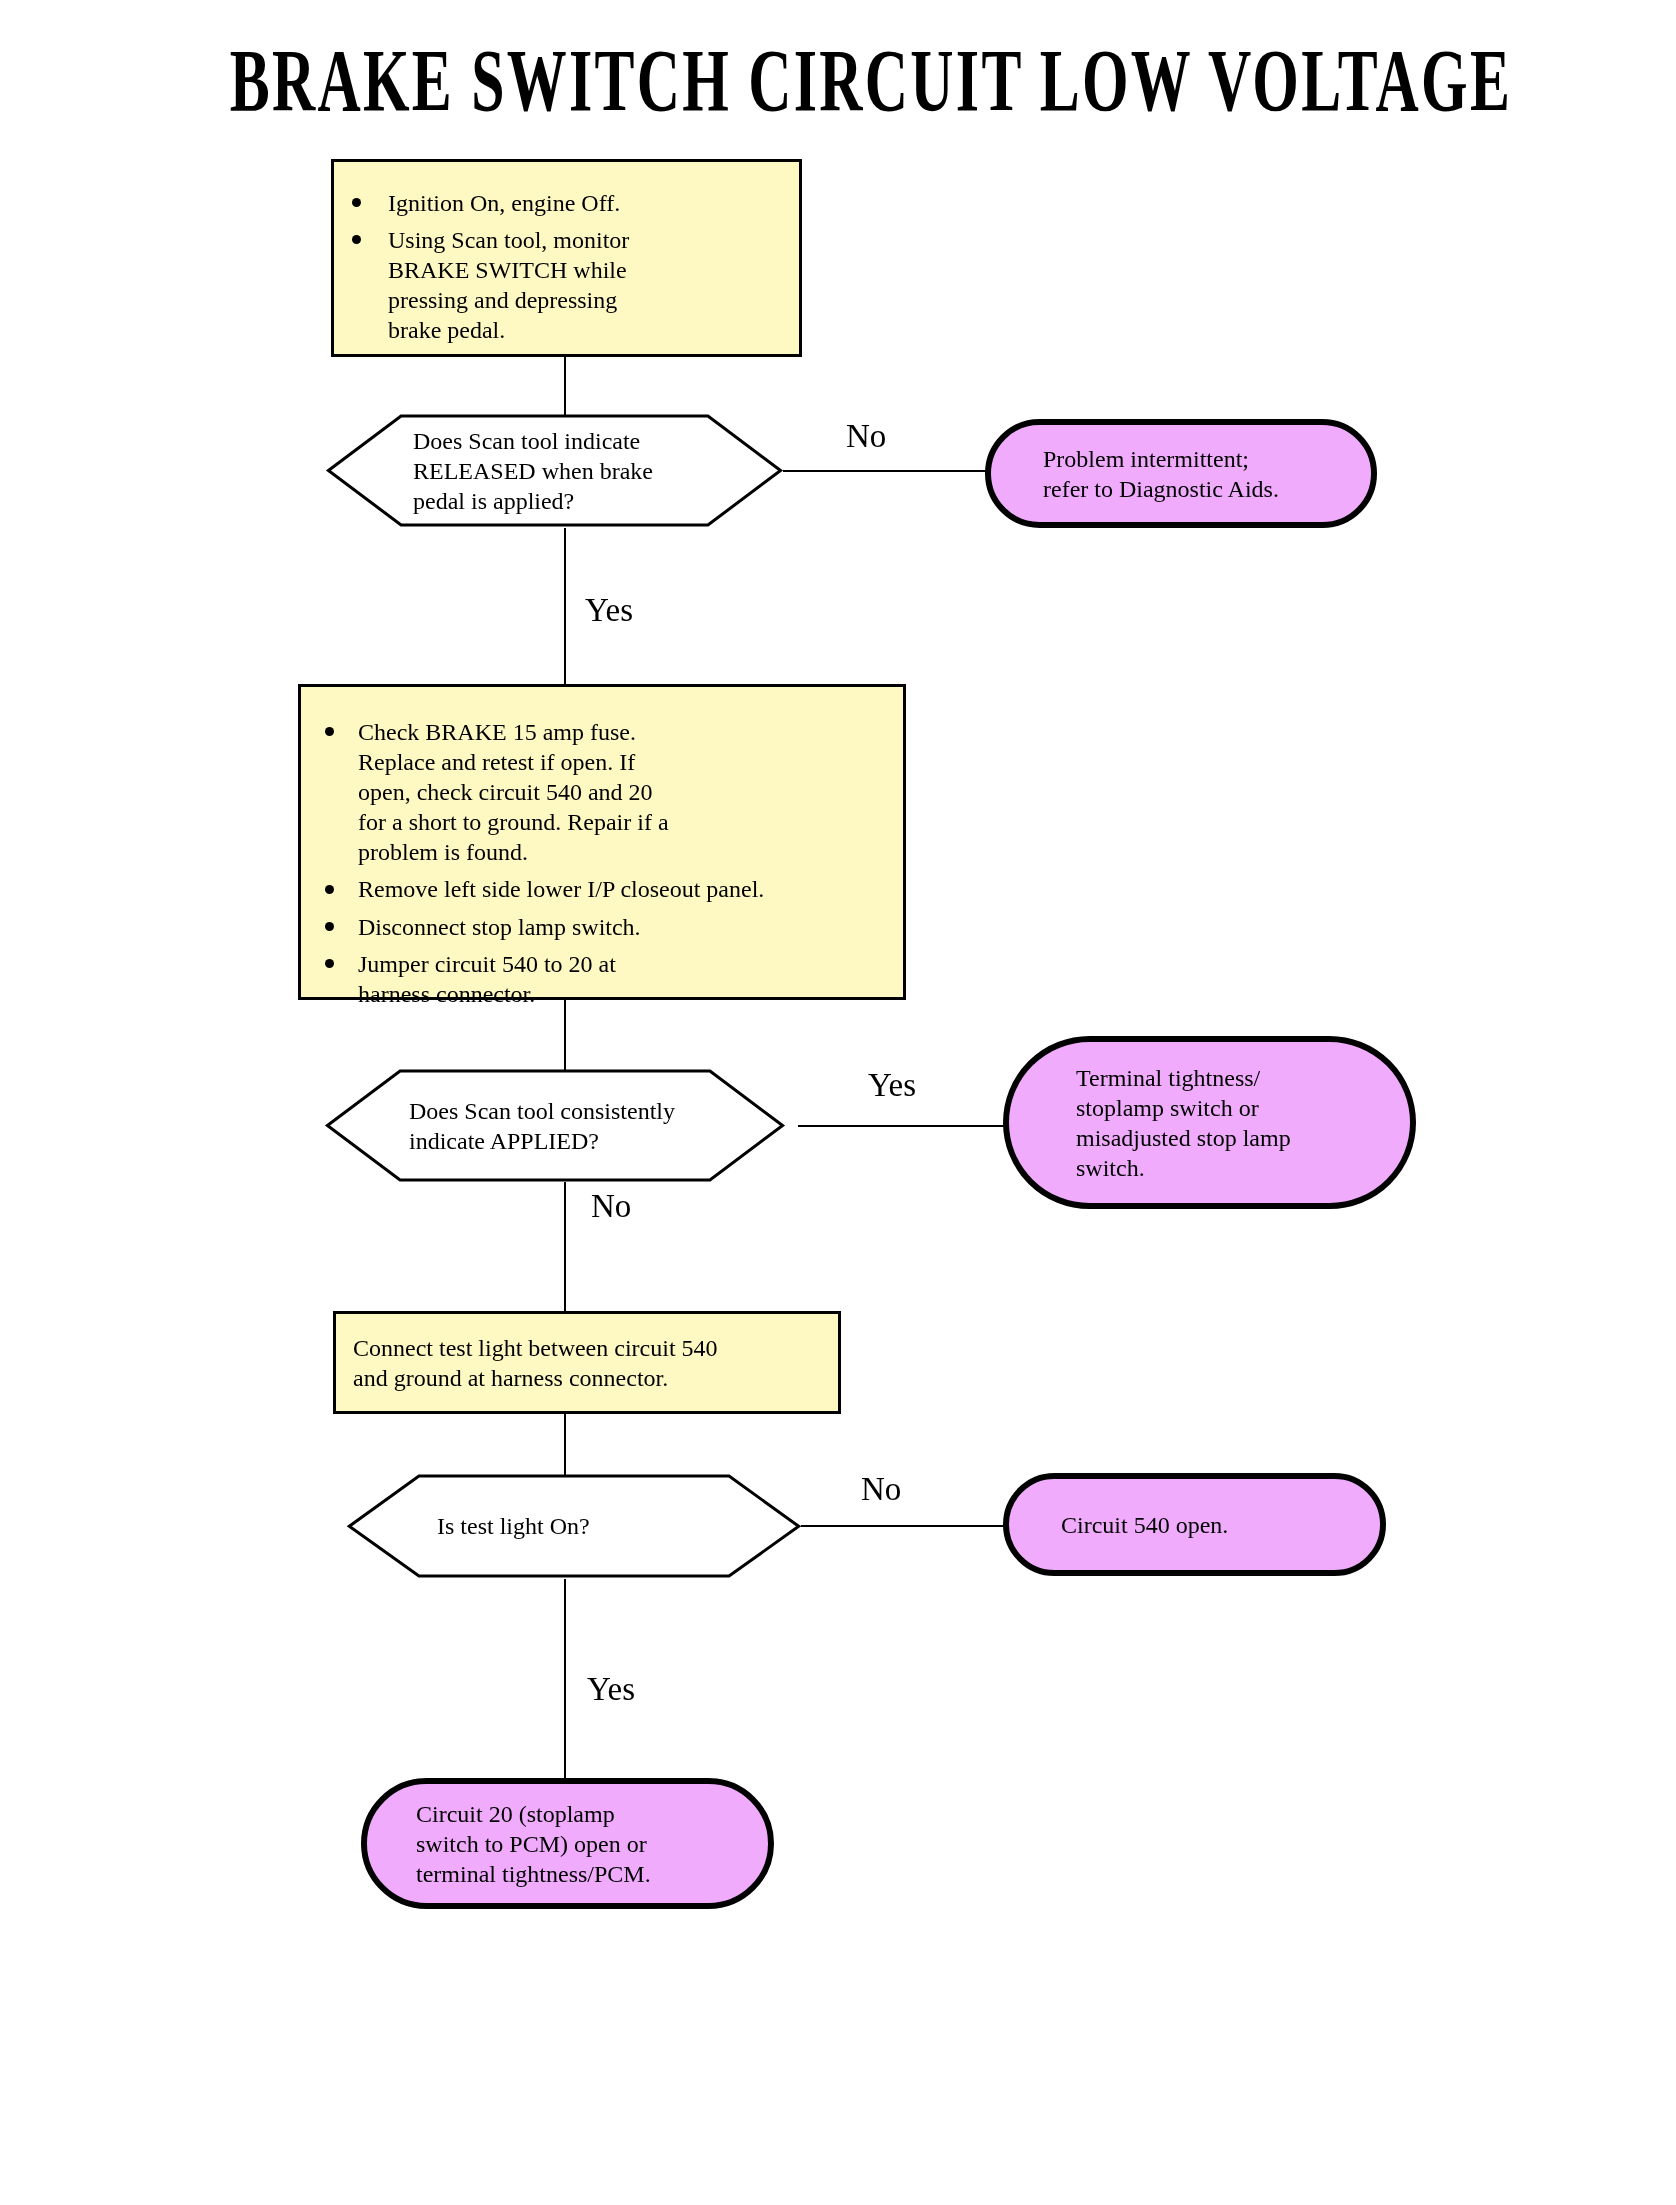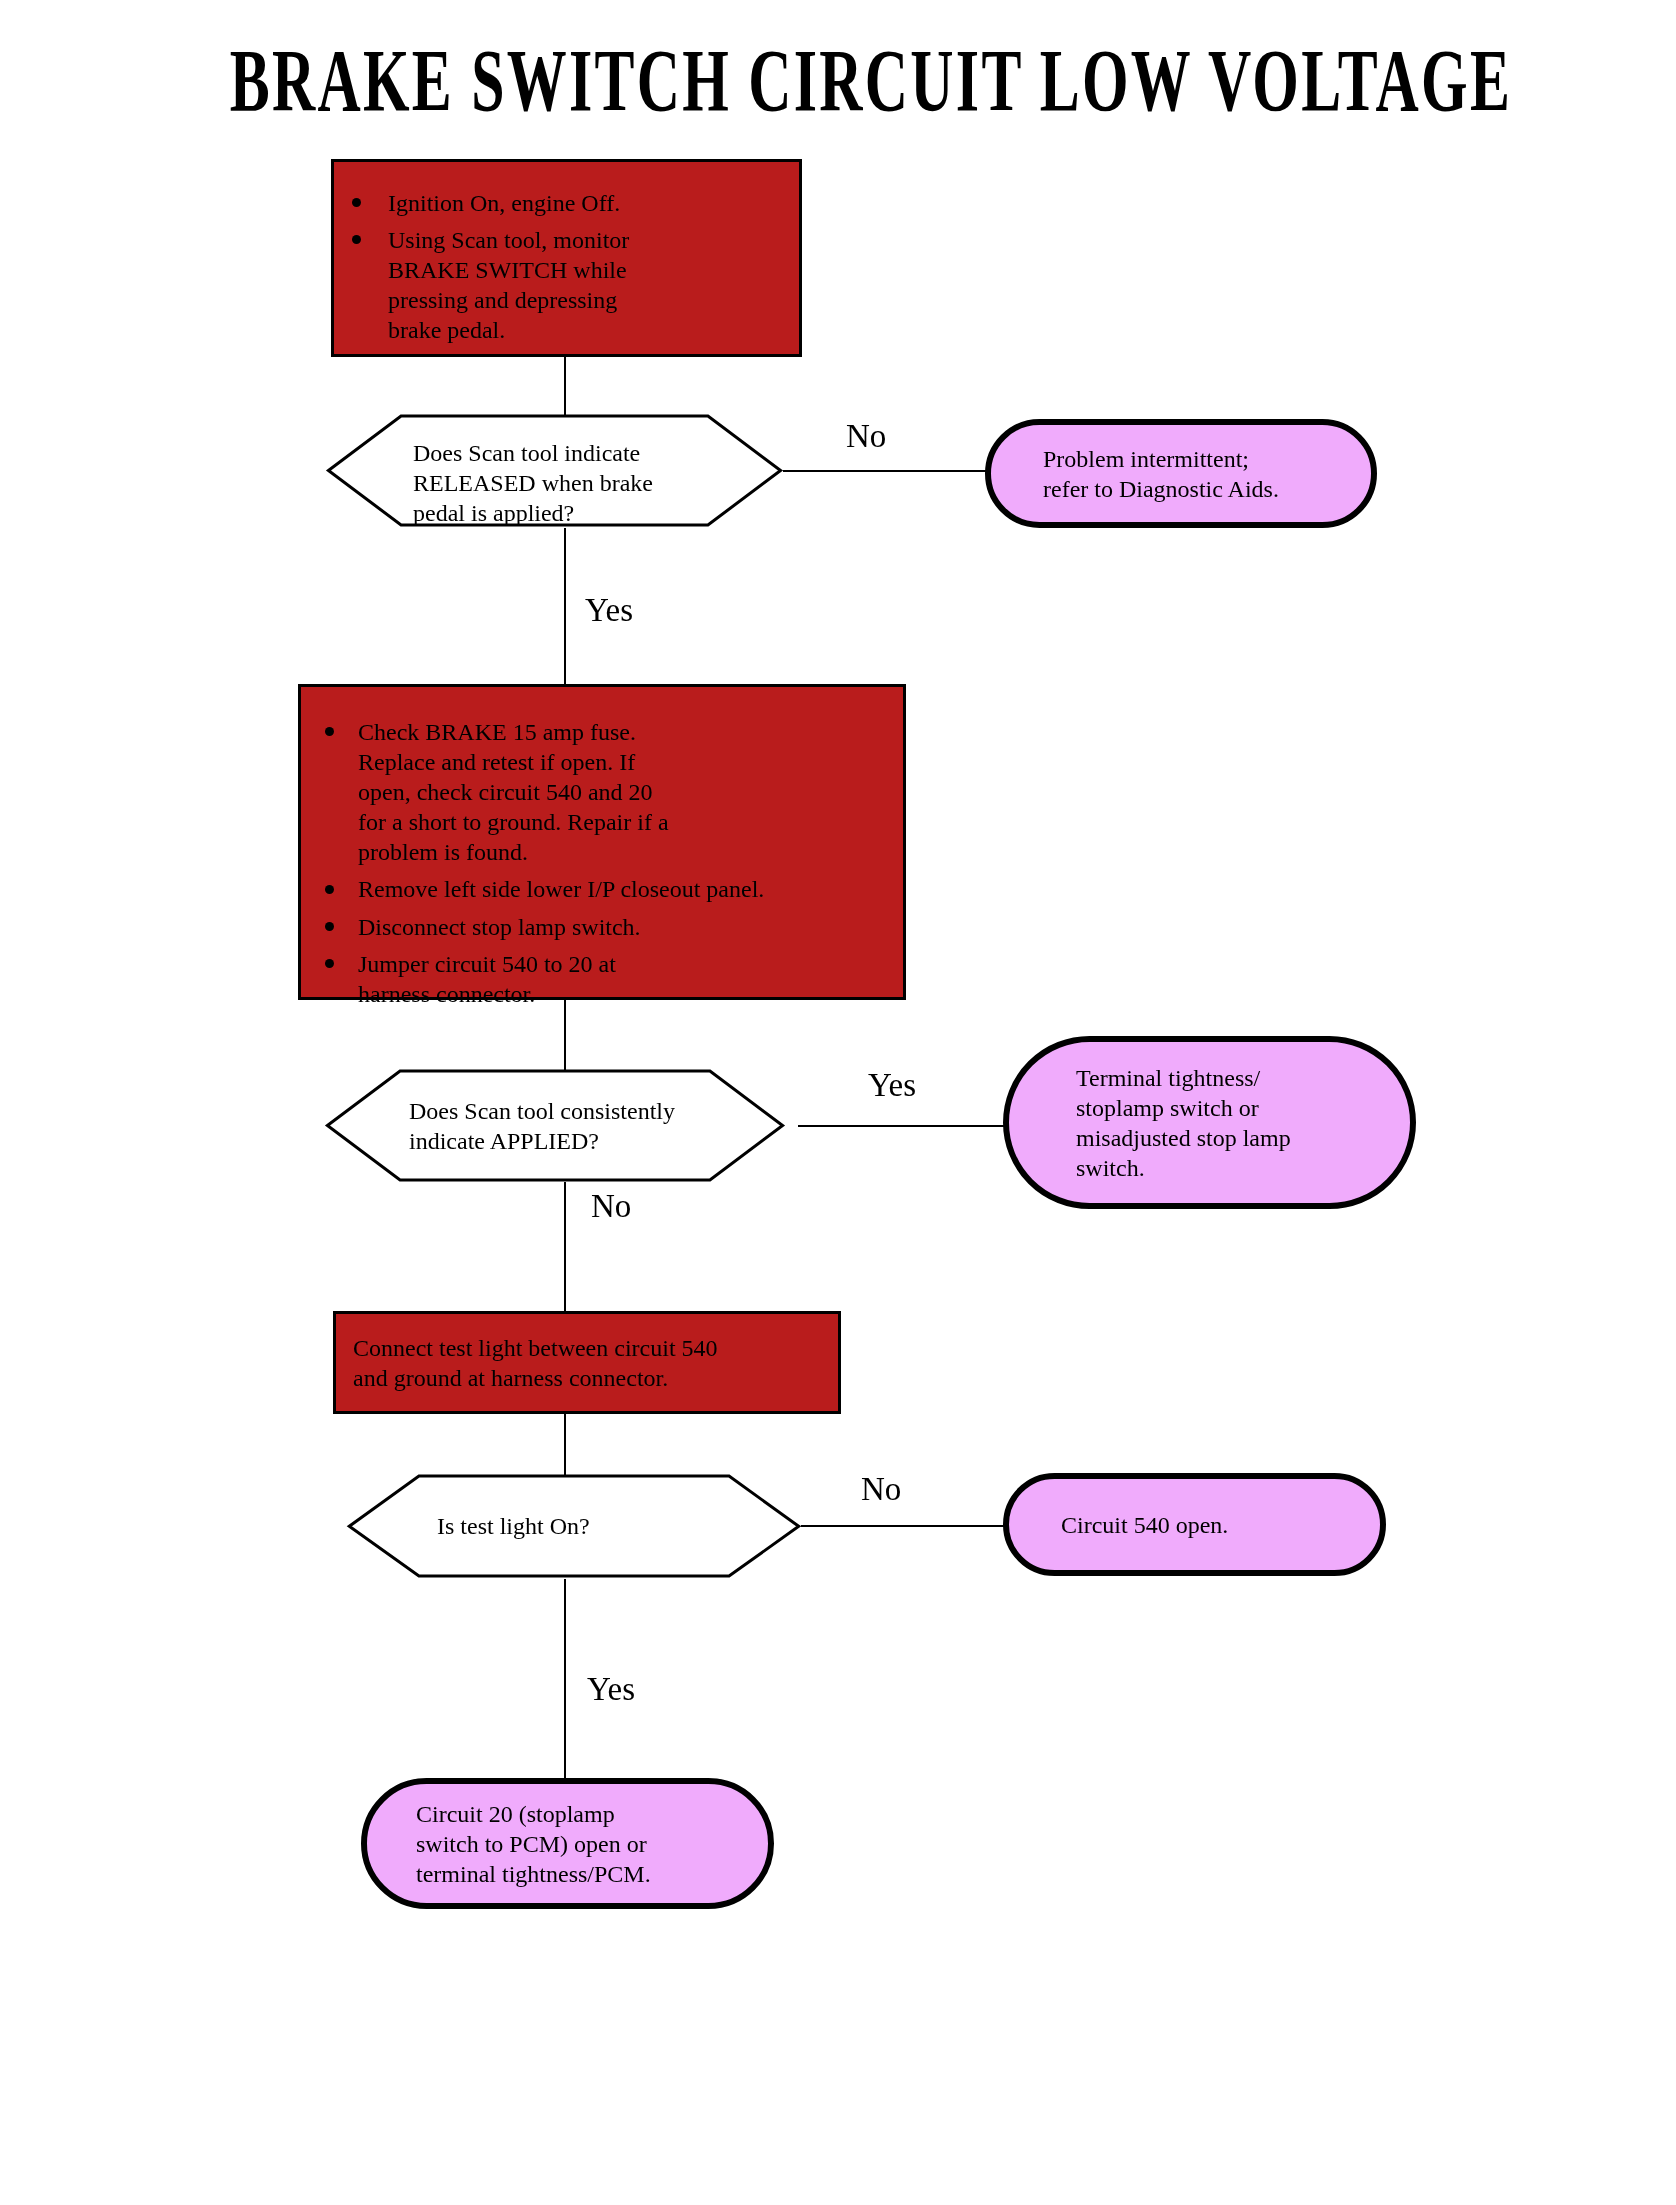--- a/index.html
+++ b/index.html
@@ -6,21 +6,21 @@
   body{width:1676px;height:2205px;font-family:"Liberation Serif","DejaVu Serif",serif;color:#000;}
   .page{position:relative;width:1676px;height:2205px;background:#fff;overflow:hidden;}
 
   .title-wrap{position:absolute;left:0;top:29px;width:1676px;text-align:center;padding-left:33px;}
   .title-text{display:inline-block;font-size:63px;font-weight:bold;letter-spacing:2.4px;
               transform:scale(0.95,1.42);transform-origin:center top;white-space:nowrap;}
 
   .vline{position:absolute;width:2.4px;background:#000;}
   .hline{position:absolute;height:2.4px;background:#000;}
 
-  .rect{position:absolute;border:3px solid #000;background:#b91c1c;box-sizing:border-box;}
+  .rect{position:absolute;border:3px solid #000;background:#fef9c3;box-sizing:border-box;}
   .stadium{position:absolute;border:6px solid #000;background:#f0abfc;box-sizing:border-box;
            display:flex;align-items:center;}
   .hex{position:absolute;}
   .hex svg{position:absolute;left:0;top:0;}
   .hex-text{position:absolute;left:0;top:0;right:0;bottom:0;display:flex;align-items:center;}
 
   .txt{font-size:24px;line-height:30px;white-space:pre-line;text-align:left;}
   .branch-label{position:absolute;font-size:33px;line-height:27px;}
 
   ul.bullets{list-style:none;margin:0;padding:0;}
@@ -70,21 +70,21 @@
 pressing and depressing
 brake pedal.</span>
         </li>
     </ul>
   </div>
 
   <div class="hex" style="left:325px;top:413px;width:459px;height:115px;">
     <svg width="459" height="115" viewBox="0 0 755 190">
       <polygon points="4,95 124,5 631,5 751,95 631,185 124,185" fill="#ffffff" stroke="#000000" stroke-width="5"></polygon>
     </svg>
-    <div class="hex-text" style="padding-left:88px;align-items:flex-end;">
+    <div class="hex-text" style="padding-left:88px;">
       <span class="txt">Does Scan tool indicate
 RELEASED when brake
 pedal is applied?</span>
     </div>
   </div>
 
   <div class="stadium" style="left:985px;top:419px;width:392px;height:109px;border-radius:58px;padding-left:52px;">
     <span class="txt">Problem intermittent;
 refer to Diagnostic Aids.</span>
   </div>

